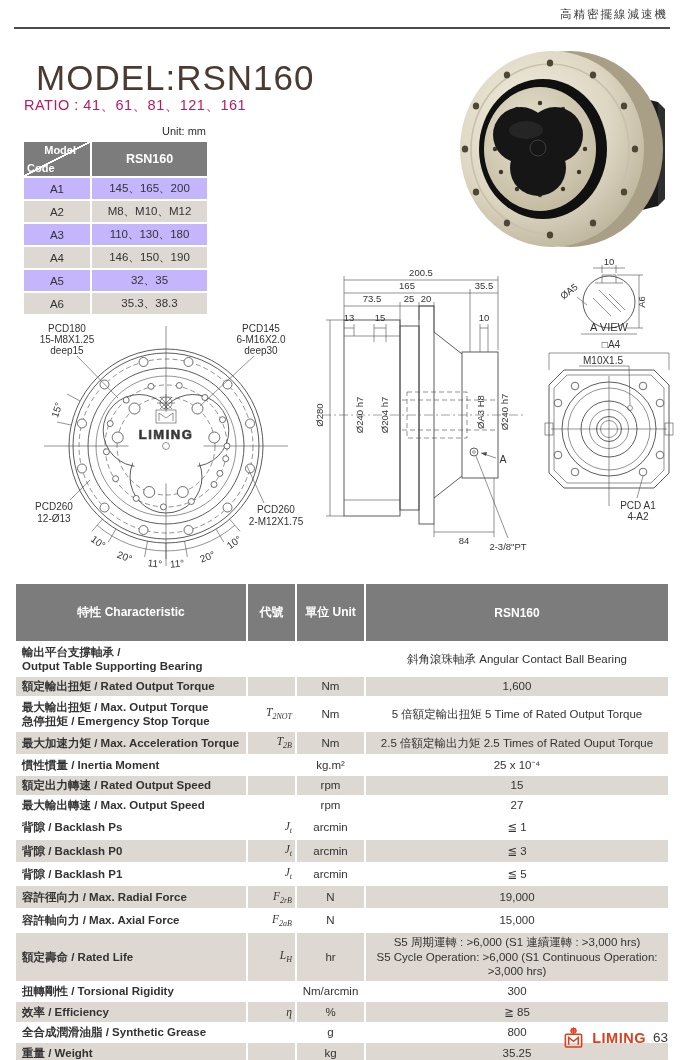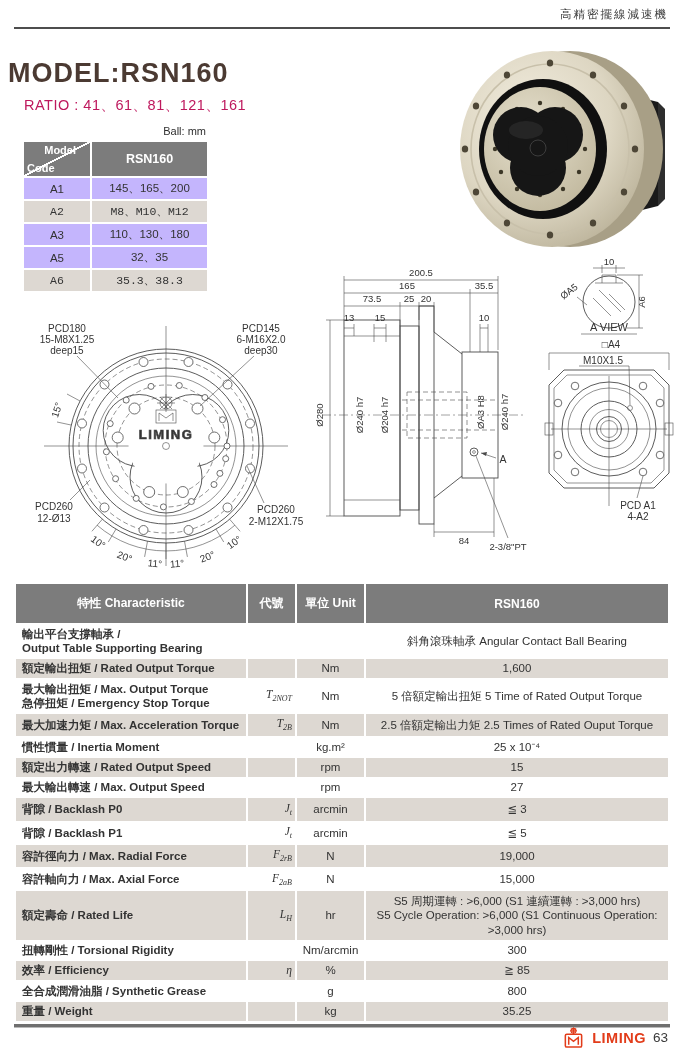--- a/index.html
+++ b/index.html
@@ -6,51 +6,51 @@
   html,body { margin:0; padding:0; background:#888; }
   .page {
     position:relative; width:684px; height:1060px; margin:0 auto;
     background:#ffffff; overflow:hidden;
     font-family:"Liberation Sans", sans-serif; color:#333;
   }
   
   .hdr-text { position:absolute; top:7px; right:16px; font-size:11.5px; letter-spacing:2px; color:#3d3d3d; }
   .hdr-line { position:absolute; top:27px; left:14px; width:656px; border-top:2px solid #4d4d4d; }
   
-  .title  { position:absolute; left:8px; top:58px; font-size:27px; font-weight:bold; color:#4b3a32; letter-spacing:1px; }
+  .title  { position:absolute; left:36px; top:58px; font-size:35px; font-weight:normal; color:#4b3a32; letter-spacing:1px; }
   .ratio  { position:absolute; left:24px; top:96px; font-size:14.5px; color:#be185d; letter-spacing:.5px; }
   .unit-note { position:absolute; left:22px; top:125px; width:184px; text-align:right; font-size:11px; color:#2e2e2e; }
   
   .dim-table { position:absolute; left:22px; top:140px; border-collapse:separate; border-spacing:2px; table-layout:fixed; }
   .dim-table th, .dim-table td { padding:0; }
   .dt-diag {
     width:66px; height:34px; position:relative; background-color:#7c7c7c;
     background-image:linear-gradient(to bottom right, rgba(0,0,0,0) 48.5%, #fff 48.5%, #fff 51.5%, rgba(0,0,0,0) 51.5%);
     color:#fff; font-size:11px; font-weight:bold;
   }
   .dt-diag .m { position:absolute; top:2px; right:14px; }
   .dt-diag .c { position:absolute; bottom:2px; left:3px; }
   .dt-head { width:115px; background:#7c7c7c; color:#fff; font-size:12.5px; font-weight:bold; text-align:center; }
   .dim-table td { font-size:11.5px; text-align:center; color:#333; padding:3px 2px; background:#c4b5fd; }
-  .dim-table tr.shade td { background:#ddd8d2;font-family:Liberation Mono, monospace; }
+  .dim-table tr.shade td { background:#ddd8d2; }
   
   .photo      { position:absolute; left:446px; top:36px; }
   .drawing-left  { position:absolute; left:14px;  top:296px; }
   .drawing-mid   { position:absolute; left:312px; top:262px; }
   .drawing-right { position:absolute; left:531px; top:256px; }
   svg text { font-family:"Liberation Sans", sans-serif; fill:#333; }
   .ln   { stroke:#4a4a4a; stroke-width:0.9; fill:none; }
   .lnt  { stroke:#4a4a4a; stroke-width:0.6; fill:none; }
   .dash { stroke:#4a4a4a; stroke-width:0.6; fill:none; stroke-dasharray:5 3; }
   .cl   { stroke:#555; stroke-width:0.55; fill:none; stroke-dasharray:9 3 2 3; }
   .hole { fill:#fff; stroke:#4a4a4a; stroke-width:0.8; }
   
   .spec-wrap { position:absolute; left:14px; top:583px; width:656px; }
   .spec { width:100%; border-collapse:separate; border-spacing:2px 1.5px; table-layout:fixed; }
-  .spec th { background:#7c7c7c; color:#fff; font-size:12px; font-weight:bold; padding:11px 2px; text-align:center; }
+  .spec th { background:#7c7c7c; color:#fff; font-size:12px; font-weight:bold; padding:20px 2px; text-align:center; }
   .spec td { font-size:11.5px; color:#333; padding:2.5px 3px; line-height:1.25; vertical-align:middle; background:#fff; }
   .spec tr.shade td { background:#ddd8d2; }
   .c-name { text-align:left; padding-left:6px !important;font-weight:bold; }
   .c-sym  { text-align:right; font-family:"Liberation Serif", serif; font-style:italic; font-size:13px; }
   .c-sym sub { font-size:8px; }
   .c-unit { text-align:center; }
   .c-val  { text-align:center; }
   .table-end { margin-top:2px; border-top:3px solid #6f6f6f; border-bottom:1px solid #b9b9b9; height:3px; }
   
   .footer { position:absolute; top:1026px; right:16px; display:flex; align-items:center; gap:7px; }
@@ -60,21 +60,21 @@
 </head>
 <body>
 
 <div class="page">
 
   <div class="hdr-text">高精密擺線減速機</div>
   <div class="hdr-line"></div>
 
   <div class="title">MODEL:RSN160</div>
   <div class="ratio">RATIO : 41、61、81、121、161</div>
-  <div class="unit-note">Ball: mm</div>
+  <div class="unit-note">Unit: mm</div>
 
   <table class="dim-table">
     <thead>
       <tr>
         <th class="dt-diag">
           <span class="m">Model</span>
           <span class="c">Code</span>
         </th>
         <th class="dt-head">RSN160</th>
       </tr>
@@ -84,20 +84,24 @@
           <td>A1</td>
           <td>145、165、200</td>
         </tr>
         <tr class="shade">
           <td>A2</td>
           <td>M8、M10、M12</td>
         </tr>
         <tr>
           <td>A3</td>
           <td>110、130、180</td>
+        </tr>
+        <tr class="shade">
+          <td>A4</td>
+          <td>146、150、190</td>
         </tr>
         <tr>
           <td>A5</td>
           <td>32、35</td>
         </tr>
         <tr class="shade">
           <td>A6</td>
           <td>35.3、38.3</td>
         </tr>
       </tbody>
@@ -468,20 +472,26 @@
             <td class="c-sym"></td>
             <td class="c-unit">rpm</td>
             <td class="c-val">15</td>
           </tr>
           <tr>
             <td class="c-name">最大輸出轉速 / Max. Output Speed</td>
             <td class="c-sym"></td>
             <td class="c-unit">rpm</td>
             <td class="c-val">27</td>
           </tr>
+          <tr>
+            <td class="c-name">背隙 / Backlash Ps</td>
+            <td class="c-sym"><i>J</i><sub>t</sub></td>
+            <td class="c-unit">arcmin</td>
+            <td class="c-val">≦ 1</td>
+          </tr>
           <tr class="shade">
             <td class="c-name">背隙 / Backlash P0</td>
             <td class="c-sym"><i>J</i><sub>t</sub></td>
             <td class="c-unit">arcmin</td>
             <td class="c-val">≦ 3</td>
           </tr>
           <tr>
             <td class="c-name">背隙 / Backlash P1</td>
             <td class="c-sym"><i>J</i><sub>t</sub></td>
             <td class="c-unit">arcmin</td>

